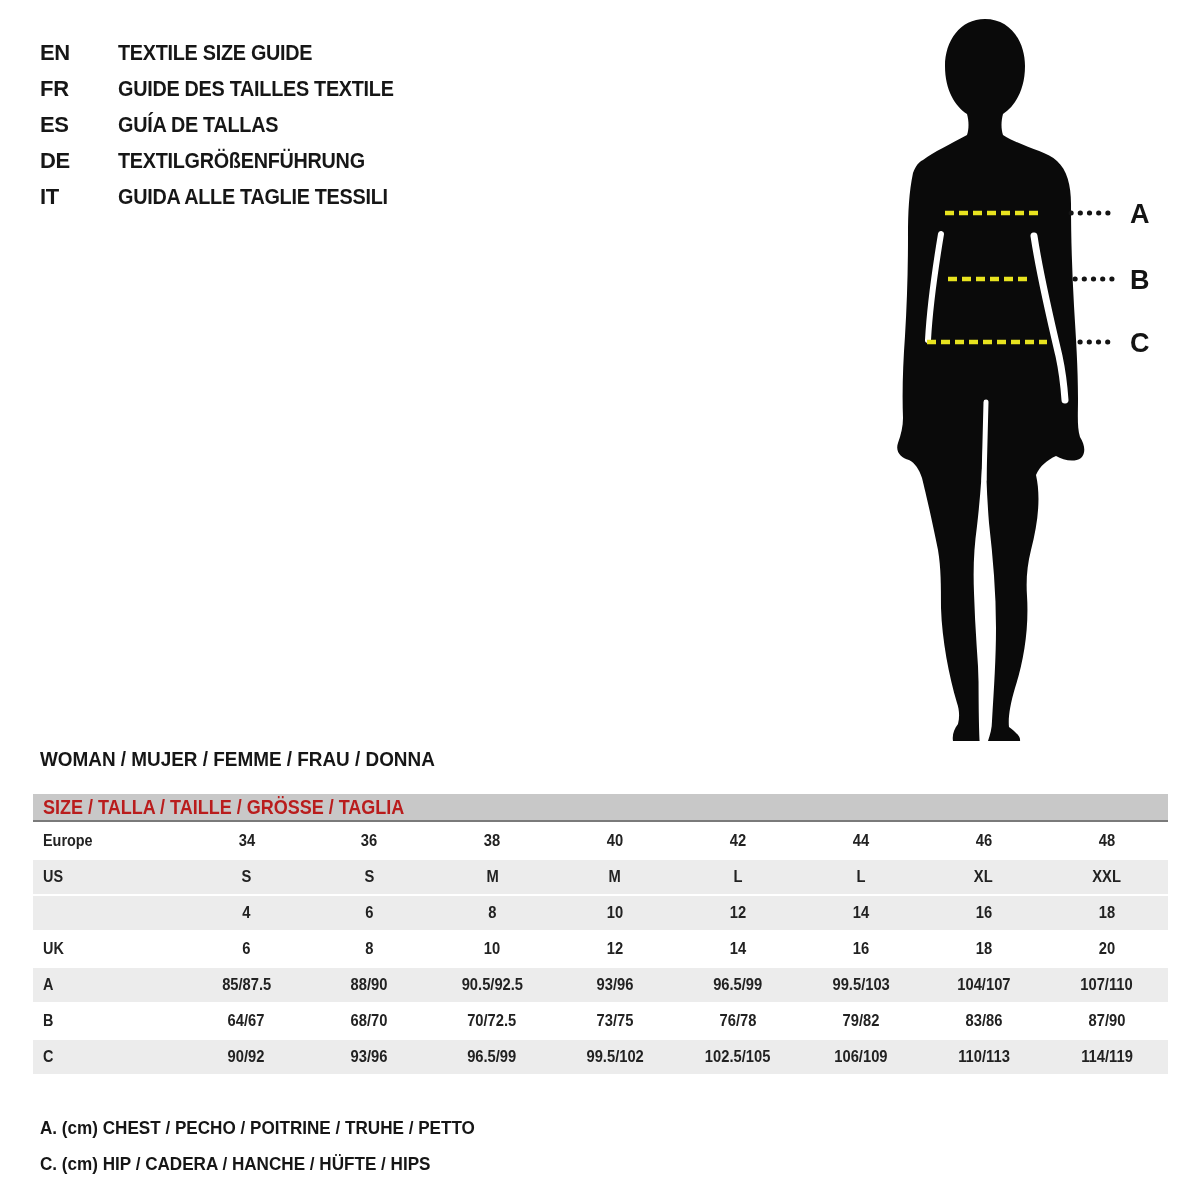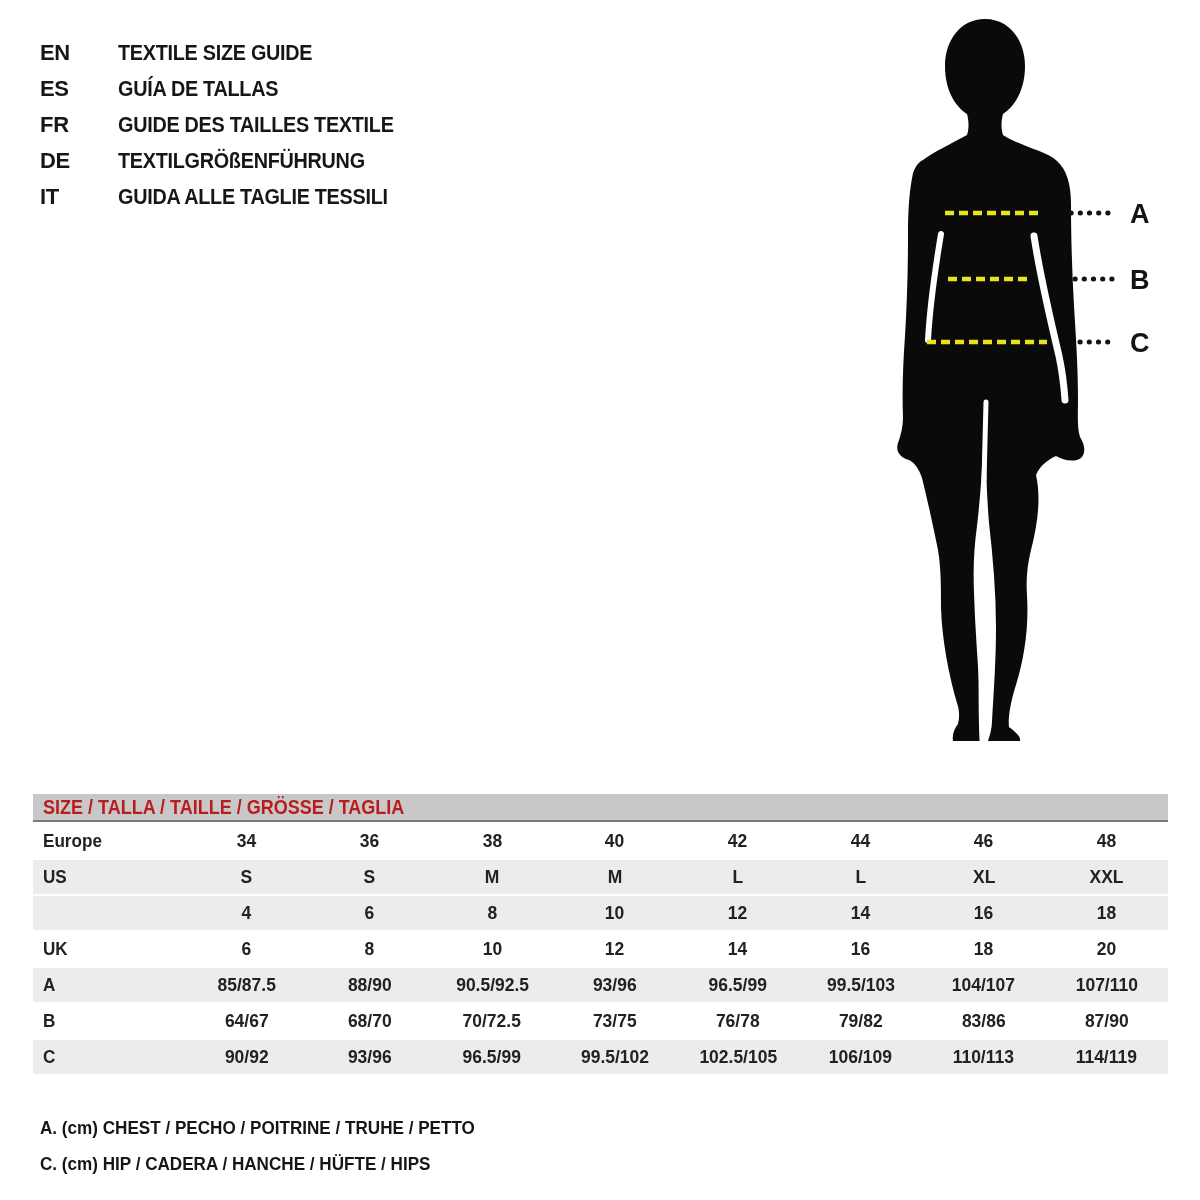--- a/index.html
+++ b/index.html
@@ -28,47 +28,47 @@
   
   .woman-title{ position:absolute; left:40px; top:739px;
                 font-size:21px; font-weight:bold; }
 
   
   .size-table{ position:absolute; left:33px; top:786px; width:1135px; }
   .table-header{ height:28px; background:#c8c8c8; border-bottom:2px solid #7a7a7a;
                  box-sizing:border-box; display:flex; align-items:center;
                  padding-left:10px; font-size:20px; font-weight:bold; color:#b91c1c; }
   .trow{ display:flex; height:36px; align-items:center; box-sizing:border-box;
-         border-top:2px solid #ffffff; font-size:19px; font-weight:bold; color:#222;justify-content:space-between; }
+         border-top:2px solid #ffffff; font-size:16px; font-weight:bold; color:#222;justify-content:space-between; }
   .trow.shaded{ background:#ececec; }
   .rlabel{ width:152px; flex:0 0 152px; padding-left:10px; box-sizing:border-box; }
   .cell{ flex:1; display:flex; justify-content:center; }
 
   
   .legend{ position:absolute; left:40px; top:1102px; }
   .legend-line{ height:36px; display:flex; align-items:center;
                 font-size:19px; font-weight:bold; }
 </style>
 </head>
 <body>
 
 <div class="canvas">
 
   <div class="lang-list">
     <div class="lang-row">
       <span class="lang-code">EN</span>
       <span class="cond">TEXTILE SIZE GUIDE</span>
     </div>
     <div class="lang-row">
+      <span class="lang-code">FR</span>
+      <span class="cond">GUIDE DES TAILLES TEXTILE</span>
+    </div>
+    <div class="lang-row">
       <span class="lang-code">ES</span>
       <span class="cond">GUÍA DE TALLAS</span>
-    </div>
-    <div class="lang-row">
-      <span class="lang-code">FR</span>
-      <span class="cond">GUIDE DES TAILLES TEXTILE</span>
     </div>
     <div class="lang-row">
       <span class="lang-code">DE</span>
       <span class="cond">TEXTILGRÖßENFÜHRUNG</span>
     </div>
     <div class="lang-row">
       <span class="lang-code">IT</span>
       <span class="cond">GUIDA ALLE TAGLIE TESSILI</span>
     </div>
   </div>
@@ -133,20 +133,23 @@
 
     <line x1="1071" y1="205" x2="1114" y2="205" stroke="#141414" stroke-width="5" stroke-dasharray="0.2 9" stroke-linecap="round"></line>
     <line x1="1075" y1="271" x2="1114" y2="271" stroke="#141414" stroke-width="5" stroke-dasharray="0.2 9" stroke-linecap="round"></line>
     <line x1="1080" y1="334" x2="1114" y2="334" stroke="#141414" stroke-width="5" stroke-dasharray="0.2 9" stroke-linecap="round"></line>
 
     <text x="1130" y="206" font-size="27" font-weight="bold" fill="#141414" dominant-baseline="central" font-family="Liberation Sans, sans-serif">A</text>
     <text x="1130" y="272" font-size="27" font-weight="bold" fill="#141414" dominant-baseline="central" font-family="Liberation Sans, sans-serif">B</text>
     <text x="1130" y="335" font-size="27" font-weight="bold" fill="#141414" dominant-baseline="central" font-family="Liberation Sans, sans-serif">C</text>
   </svg>
 
+  <div class="woman-title">
+    <span class="cond">WOMAN / MUJER / FEMME / FRAU / DONNA</span>
+  </div>
 
   <div class="size-table">
     <div class="table-header">
       <span class="cond">SIZE / TALLA / TAILLE / GRÖSSE / TAGLIA</span>
     </div>
     <div id="table-rows">
         <div class="trow">
           <div class="rlabel"><span class="cond">Europe</span></div>
           <div class="cell">
             <span class="cond-c">34</span>

